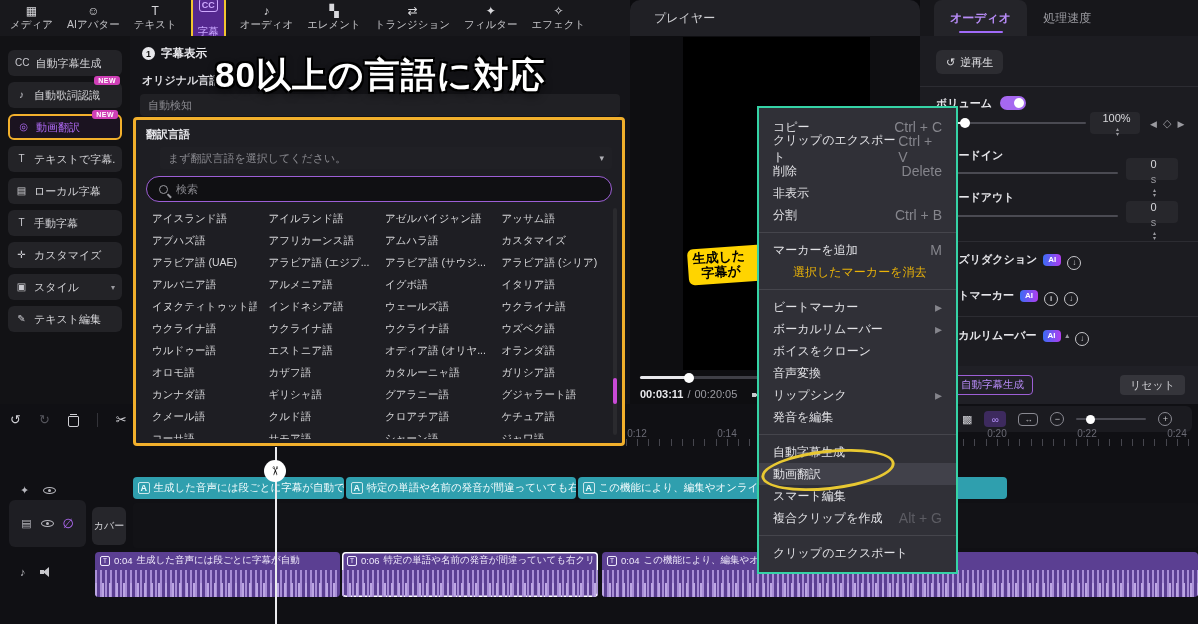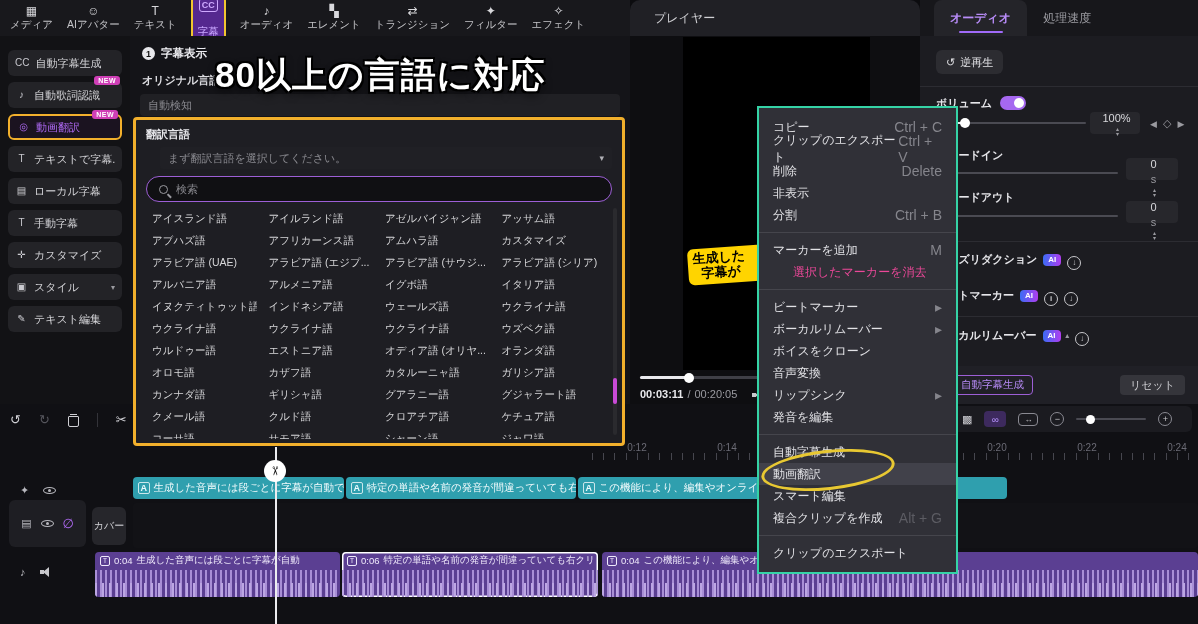--- a/index.html
+++ b/index.html
@@ -94,21 +94,21 @@
   .circle-icon { display:inline-flex; align-items:center; justify-content:center; width:14px; height:14px; border:1.2px solid #c8c8cc; border-radius:50%; font-size:8px; color:#c8c8cc; margin-left:6px; vertical-align:-2px; cursor:pointer; }
   .mini-caret { font-size:7px; color:#9a9aa0; margin-left:5px; vertical-align:1px; }
   .apply-block { position:absolute; left:0; right:0; top:330px; height:38px; background:#202026; }
   .auto-cap-btn { position:absolute; left:32px; top:339px; height:20px; padding:0 8px; border:1px solid #9d5fd6; border-radius:4px; color:#b88cf8; font-size:10.5px; display:flex; align-items:center; cursor:pointer; }
   .reset-btn { position:absolute; left:200px; top:339px; height:20px; padding:0 10px; background:#35353b; border-radius:4px; color:#d0d0d4; font-size:11px; display:flex; align-items:center; cursor:pointer; }
 
   
   .context-menu { position:absolute; left:757px; top:106px; width:201px; background:#303037; border:2px solid #35d3a6; z-index:20; padding:8px 0; }
   .menu-item { height:22px; display:flex; align-items:center; justify-content:space-between; padding:0 14px; font-size:12px; color:#e2e2e6; cursor:pointer; }
   .menu-item .mi-shortcut { font-size:14px; color:#85858c; }
-  .menu-item.disabled { color:#ec4899;padding-left:34px; }
+  .menu-item.disabled { color:#eab308;padding-left:34px; }
   .menu-item.highlight { background:#41414a; }
   .menu-item.dim-sc .mi-shortcut { color:#5c5c63; }
   .menu-divider { height:1px; background:#45454c; margin:6px 0; }
   .yellow-ellipse { position:absolute; left:2px; top:342px; width:134px; height:40px; border:3px solid #e8c832; border-radius:50%; transform:rotate(-6deg); pointer-events:none; }
 
   
   .timeline { position:absolute; left:0; top:404px; width:1198px; height:220px; background:#101014; }
   .tl-toolbar-left { position:absolute; left:10px; top:4px; display:flex; align-items:center; gap:18px; height:24px; }
   .tl-icon { font-size:13px; color:#cfcfd4; cursor:pointer; line-height:14px; }
   .tl-icon.dim { color:#55555c; }
@@ -116,21 +116,21 @@
   .trash-icon { position:relative; width:11px; height:13px; cursor:pointer; }
   .trash-icon::before { content:""; position:absolute; top:2.5px; left:0; right:0; bottom:0; border:1.3px solid #cfcfd4; border-radius:1px 1px 2px 2px; }
   .trash-icon::after { content:""; position:absolute; top:0; left:2px; right:2px; height:1.6px; background:#cfcfd4; }
   .tl-toolbar-right { position:absolute; left:952px; top:2px; width:240px; height:26px; background:#1b1b20; border-radius:6px; display:flex; align-items:center; gap:12px; padding:0 10px; }
   .link-icon { width:22px; height:16px; background:#3d2a5e; border-radius:4px; color:#b08df5; font-size:10px; display:flex; align-items:center; justify-content:center; cursor:pointer; }
   .fit-icon { width:20px; height:13px; border:1.2px solid #8a8a92; border-radius:4px; color:#c8c8cc; font-size:8px; display:flex; align-items:center; justify-content:center; cursor:pointer; }
   .zoom-circle { width:14px; height:14px; border:1.2px solid #8a8a92; border-radius:50%; color:#c8c8cc; font-size:9px; display:flex; align-items:center; justify-content:center; cursor:pointer; }
   .tl-zoom-slider { position:relative; width:70px; height:2px; background:#4a4a52; border-radius:1px; }
   .tl-zoom-slider .knob { position:absolute; left:10px; top:-3.5px; width:9px; height:9px; border-radius:50%; background:#fff; }
 
-  .ruler { position:absolute; left:592px; top:38px; width:606px; height:18px; }
+  .ruler { position:absolute; left:592px; top:24px; width:606px; height:18px; }
   .ruler-ticks { position:absolute; left:0; right:0; bottom:0; height:7px; background:repeating-linear-gradient(90deg,#46464e 0 1px,transparent 1px 11.25px); }
   .ruler-labels span { position:absolute; top:0; transform:translateX(-50%); font-size:10px; color:#6b6b75; }
   .ruler-labels span:nth-of-type(1){left:45px} .ruler-labels span:nth-of-type(2){left:135px}
   .ruler-labels span:nth-of-type(3){left:225px} .ruler-labels span:nth-of-type(4){left:315px}
   .ruler-labels span:nth-of-type(5){left:405px} .ruler-labels span:nth-of-type(6){left:495px}
   .ruler-labels span:nth-of-type(7){left:585px}
 
   .playhead-line { position:absolute; left:275px; top:447px; bottom:0; width:1.5px; background:#ececf0; z-index:6; }
   .playhead-badge { position:absolute; left:264px; top:460px; width:22px; height:22px; border-radius:50%; background:#fff; z-index:7; display:flex; align-items:center; justify-content:center; color:#111; font-size:12px; transform:rotate(90deg); cursor:grab; }
 

